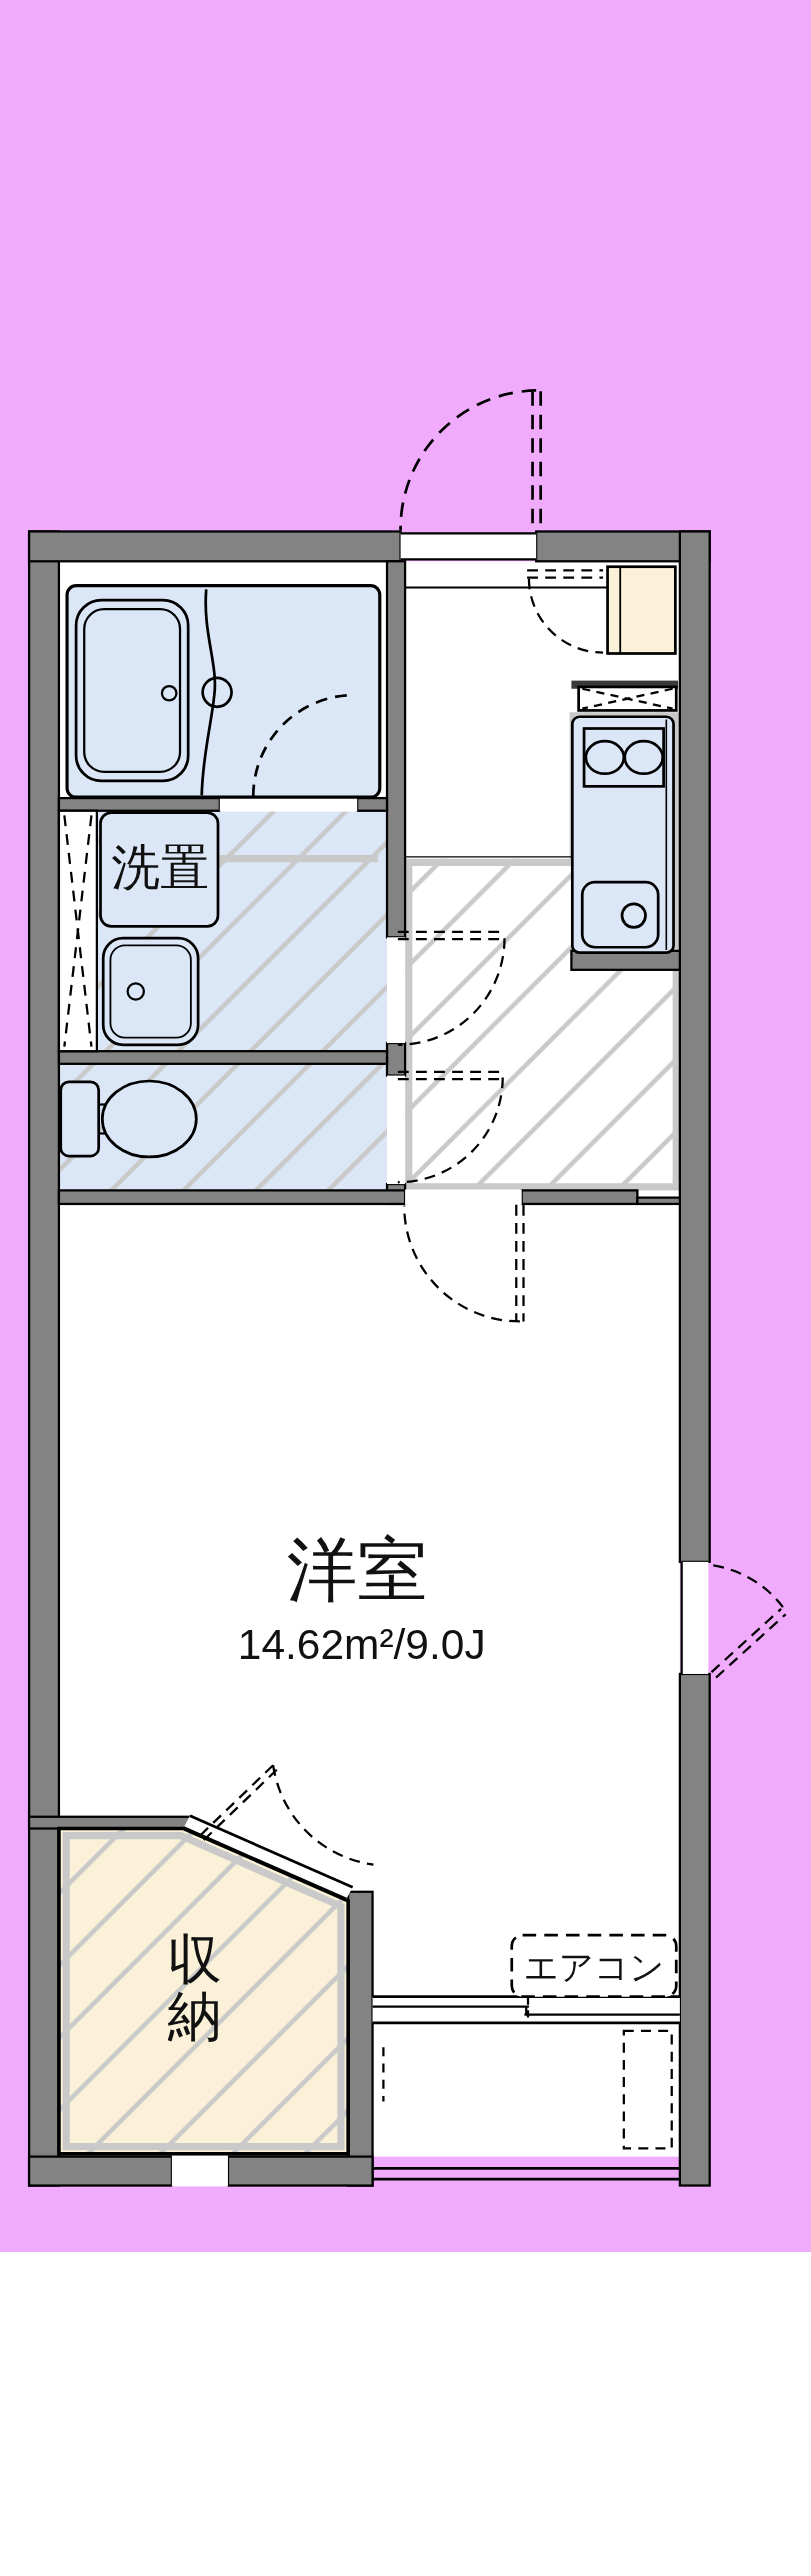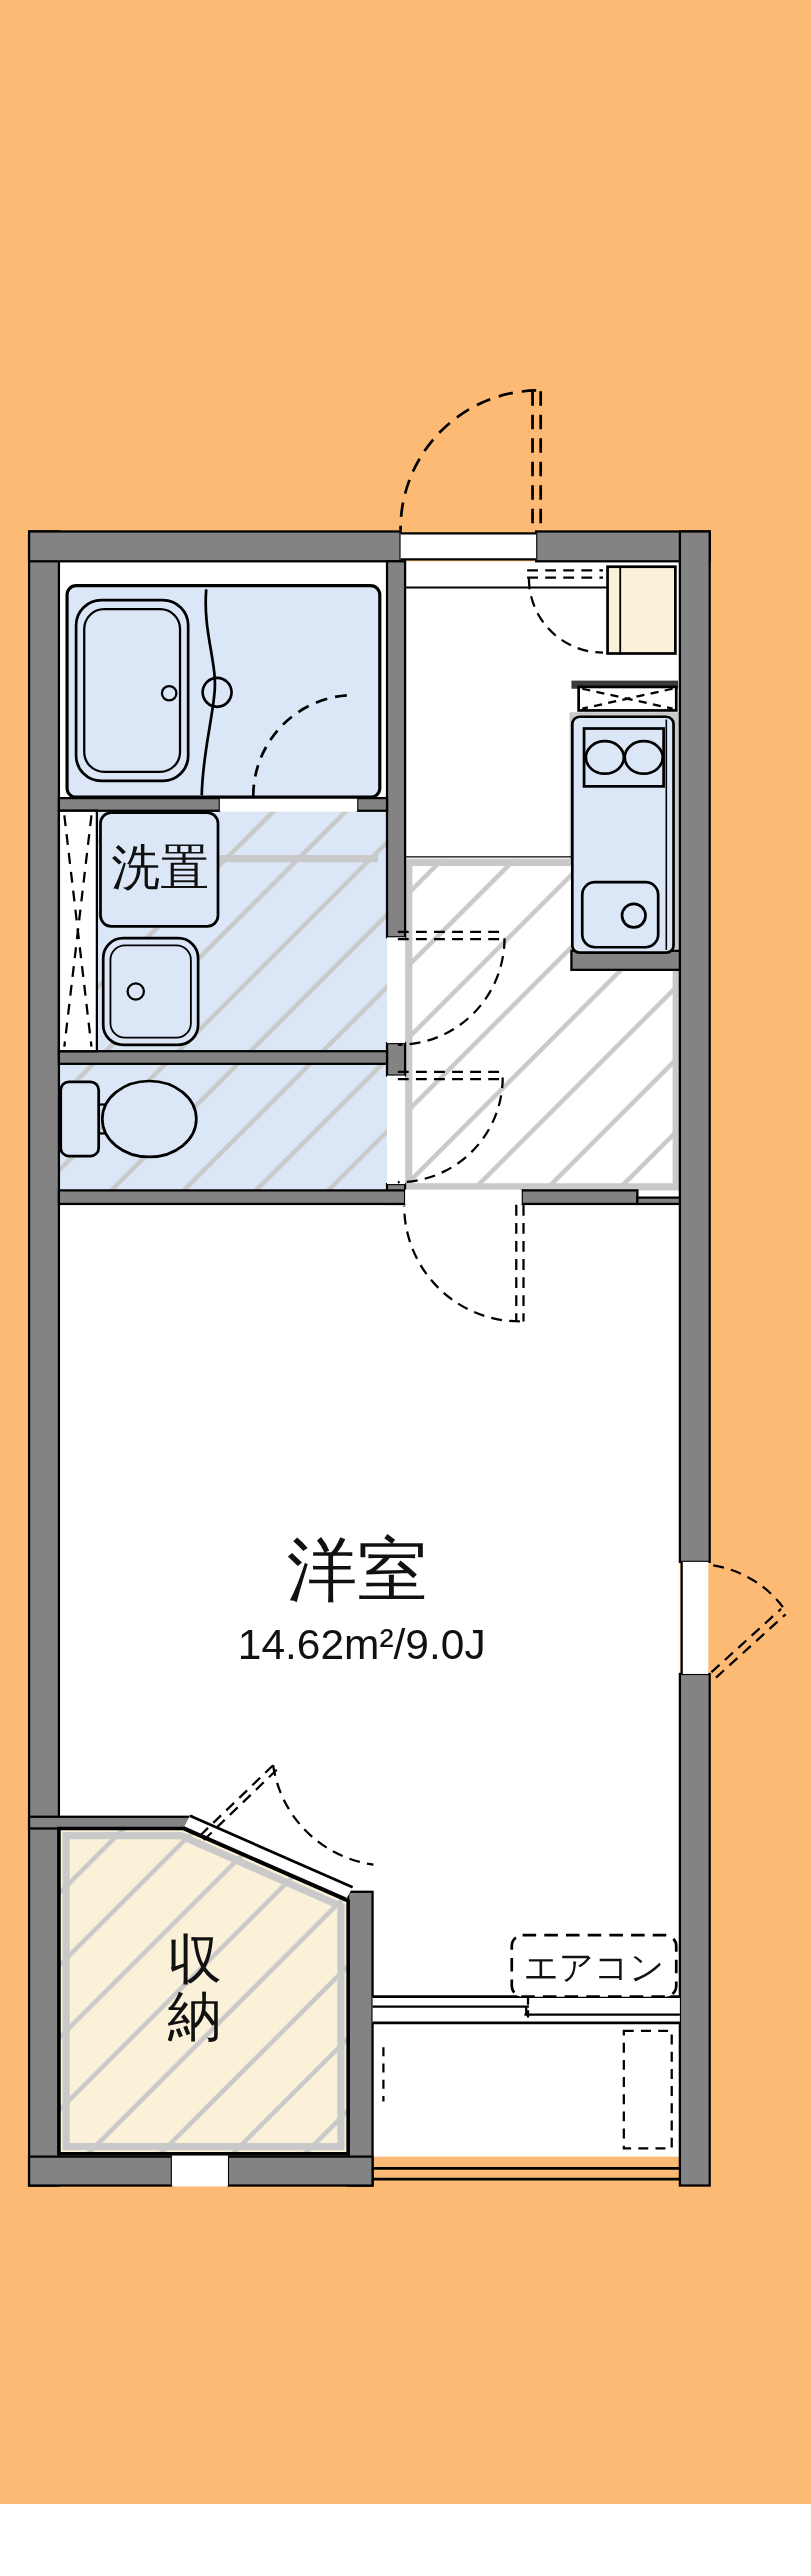--- a/index.html
+++ b/index.html
@@ -1,16 +1,16 @@
 <!DOCTYPE html>
 <html style="font-size:14.5px"><head>
 <meta charset="utf-8">
 <style>
   html,body{margin:0;padding:0;background:#ffffff;}
-  .stage{position:relative;width:812px;height:2504px;background:#fdba74;overflow:hidden;
+  .stage{position:relative;width:812px;height:2252px;background:#f0abfc;overflow:hidden;
          font-family:"Liberation Sans","DejaVu Sans",sans-serif;}
   svg text{fill:#111;font-family:"Liberation Sans","DejaVu Sans",sans-serif;}
 </style>
 </head>
 <body>
 
 <div class="stage">
 <svg width="812" height="2576" viewBox="0 0 898 2850">
   <defs>
     <pattern id="hatch" width="80" height="80" patternUnits="userSpaceOnUse">

